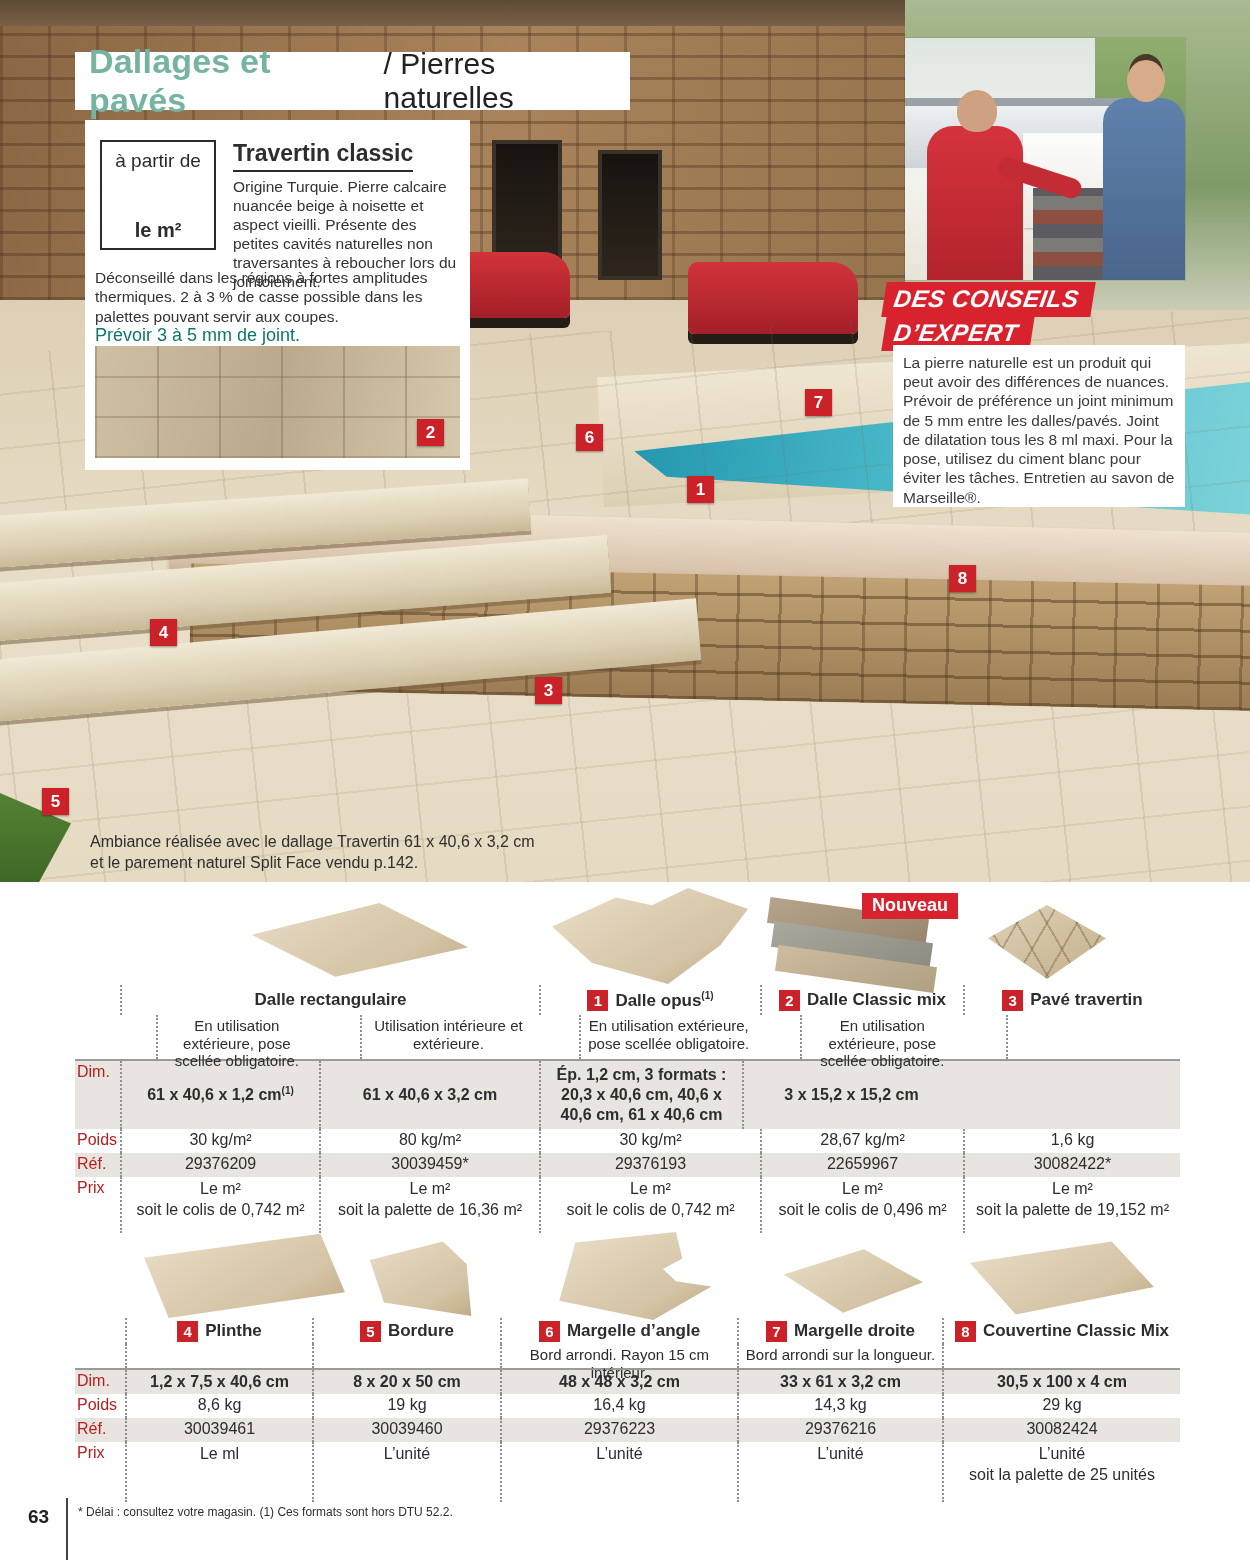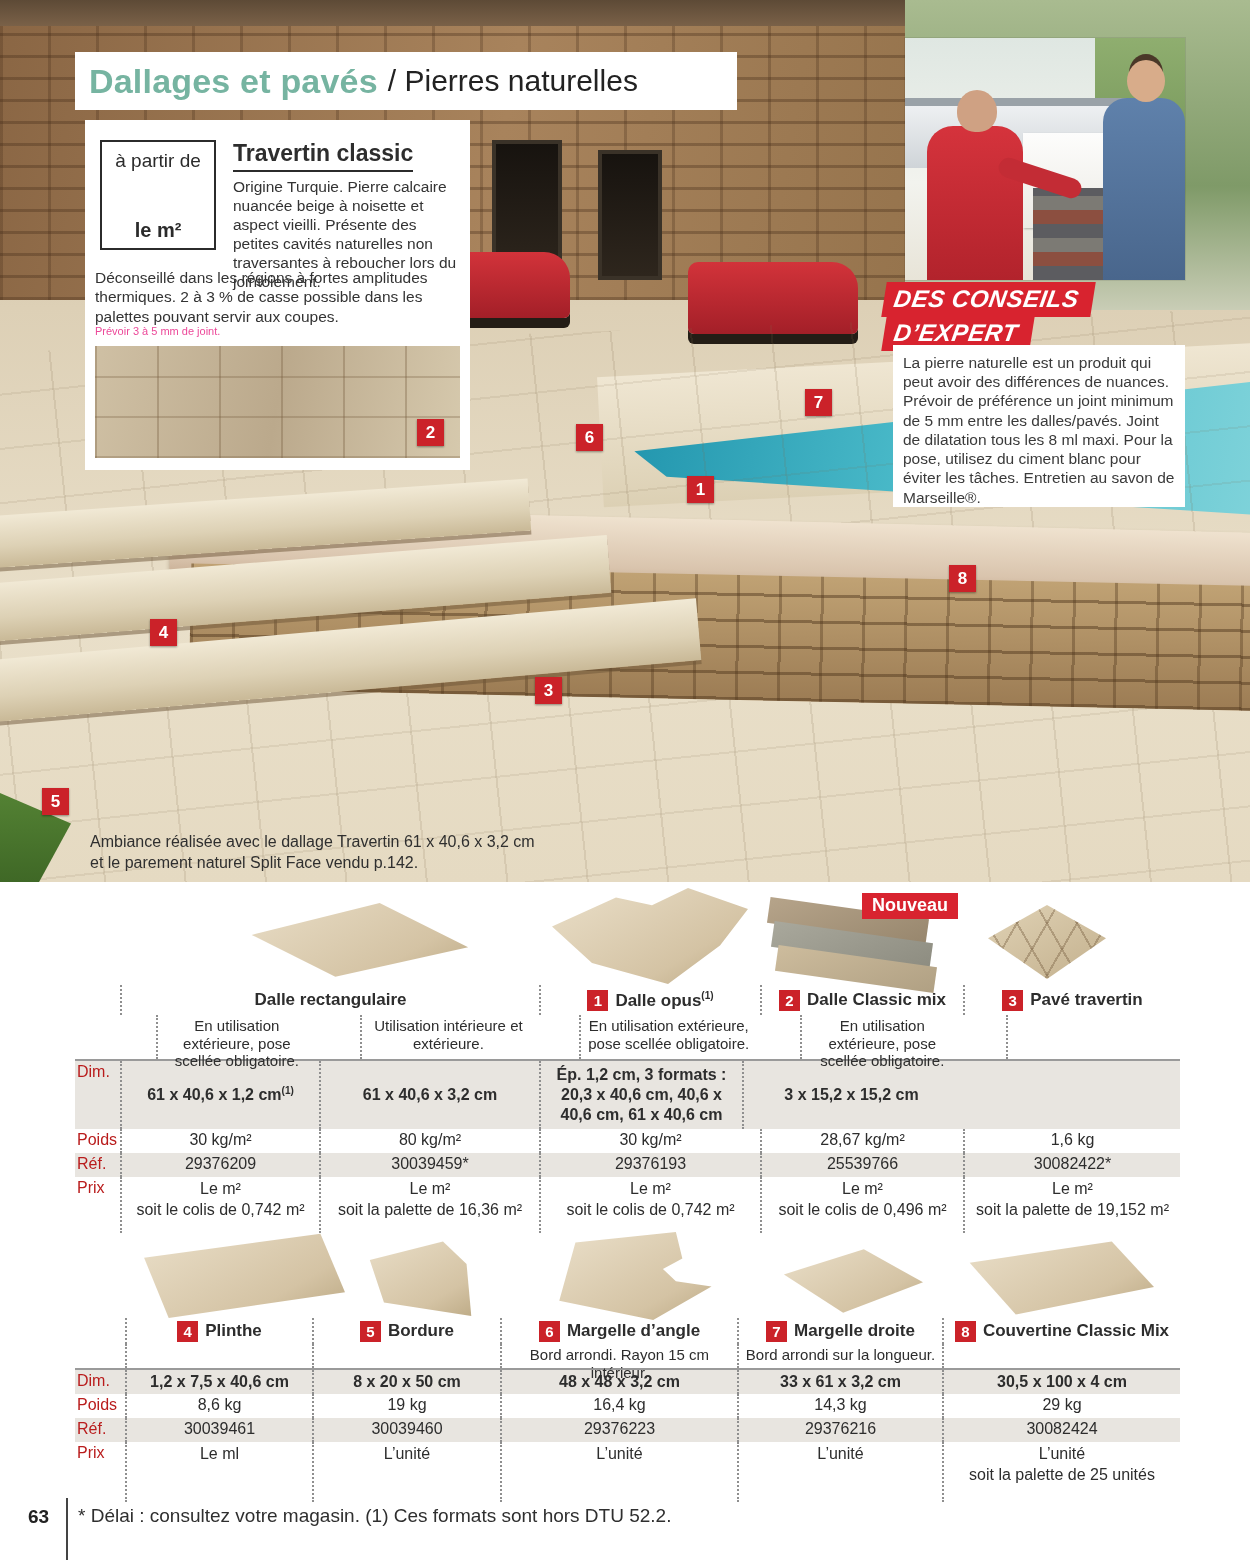--- a/index.html
+++ b/index.html
@@ -37,32 +37,32 @@
   .expphoto .pavers { position:absolute; left:128px; top:150px; width:110px; height:92px;
     background:repeating-linear-gradient(0deg,#5c5c60 0 14px,#8c4f40 14px 28px,#7c7a74 28px 42px),
                repeating-linear-gradient(90deg, rgba(255,255,255,.25) 0 2px, transparent 2px 20px); }
   .expphoto .man-red { position:absolute; left:22px; top:88px; width:96px; height:154px; background:linear-gradient(#d5333c,#b2232c); border-radius:26px 26px 0 0; }
   .expphoto .head1 { position:absolute; left:52px; top:52px; width:40px; height:42px; background:#cfa183; border-radius:50% 50% 45% 45%; }
   .expphoto .arm { position:absolute; left:92px; top:130px; width:86px; height:20px; background:#c32c35; border-radius:10px; transform:rotate(18deg); }
   .expphoto .man-blue { position:absolute; left:198px; top:60px; width:82px; height:182px; background:linear-gradient(#5f81ab,#49668c); border-radius:24px 24px 0 0; }
   .expphoto .head2 { position:absolute; left:222px; top:22px; width:38px; height:42px; background:#d8ac8a; border-radius:50%; box-shadow:0 -8px 0 -2px #4a3828; }
 
   
-  .titlebar { position:absolute; left:75px; top:52px; width:662px; height:58px; background:#fff; display:flex; align-items:center; padding-left:14px; }
+  .titlebar { position:absolute; left:75px; top:52px; width:555px; height:58px; background:#fff; display:flex; align-items:center; padding-left:14px; }
   .title-main { font-size:34px; font-weight:bold; color:#76b4a1; letter-spacing:.2px; }
   .title-sub { font-size:30px; color:#222; margin-left:10px; }
 
   .prodcard { position:absolute; left:85px; top:120px; width:385px; height:350px; background:#fff; }
   .pricebox { position:absolute; left:15px; top:20px; width:116px; height:110px; border:2px solid #2b2b2b; display:flex; flex-direction:column; justify-content:space-between; align-items:center; padding:8px 2px 6px; }
   .pricebox .from { font-size:19px; color:#2b2b2b; }
   .pricebox .unit { font-size:20px; font-weight:bold; color:#2b2b2b; }
   .prodname { position:absolute; left:148px; top:20px; font-size:23px; font-weight:bold; border-bottom:2px solid #2b2b2b; padding-bottom:3px; }
   .proddesc { position:absolute; left:148px; top:58px; width:228px; font-size:15.5px; line-height:1.22; color:#333; }
   .prodwarn { position:absolute; left:10px; top:148px; width:372px; font-size:15.5px; line-height:1.25; color:#333; }
-  .prodwarn2 { position:absolute; left:10px; top:205px; width:372px; font-size:11px; color:#ec4899; }
+  .prodwarn2 { position:absolute; left:10px; top:205px; width:372px; font-size:18px; color:#0f766e; }
   .prodphoto { position:absolute; left:10px; top:226px; width:365px; height:112px;
     background:repeating-linear-gradient(90deg, rgba(120,95,65,.35) 0 2px, transparent 2px 62px),
                repeating-linear-gradient(0deg, rgba(120,95,65,.3) 0 2px, transparent 2px 40px),
                linear-gradient(100deg,#cfc0a4,#bba98c 50%,#d6c9ad); }
 
   .expbanner { position:absolute; background:#d8232f; color:#fff; font-weight:bold; font-style:italic; font-size:24px; padding:3px 14px 4px 10px; transform:skewX(-9deg); letter-spacing:.5px; }
   .expbox { position:absolute; left:893px; top:345px; width:292px; height:162px; background:#fff; padding:8px 6px 6px 10px; }
   .expbox .txt { font-size:15.5px; line-height:1.24; color:#3a3a3a; }
 
   .caption { position:absolute; left:90px; top:832px; font-size:16px; line-height:1.3; color:#2f2f2f; }
@@ -85,21 +85,21 @@
   
   .t1c0{width:45px;} .t1c1{width:199px;} .t1c2{width:220px;} .t1c3{width:221px;} .t1c4{width:203px;} .t1c5{width:217px;} .t1g{width:419px;}
   
   .t2c0{width:50px;} .t2c1{width:187px;} .t2c2{width:188px;} .t2c3{width:237px;} .t2c4{width:205px;} .t2c5{width:238px;}
 
   
   .thumb { position:absolute; }
   .slab { background:linear-gradient(150deg,#eadfc9,#d4c3a4 70%,#bba883); }
   .badge-new { position:absolute; left:862px; top:893px; background:#d8232f; color:#fff; font-weight:bold; font-size:18px; padding:2px 10px 3px; }
 
-  .footnote { position:absolute; left:78px; top:1505px; font-size:19px; color:#2f2f2f; }
+  .footnote { position:absolute; left:78px; top:1505px; font-size:12px; color:#2f2f2f; }
   .pagenum { position:absolute; left:28px; top:1506px; font-size:19px; font-weight:bold; color:#222; }
   .pagerule { position:absolute; left:66px; top:1498px; width:2px; height:62px; background:#444; }
   sup { font-size:10px; }
 </style>
 </head>
 <body>
 
 <div id="page">
 
   <div id="scene">
@@ -223,21 +223,21 @@
       <div class="cell t1c2 dot">80 kg/m²</div>
       <div class="cell t1c3 dot">30 kg/m²</div>
       <div class="cell t1c4 dot">28,67 kg/m²</div>
       <div class="cell t1c5 dot">1,6 kg</div>
     </div>
     <div class="trow gray" style="height:24px;">
       <div class="cell t1c0 lab">Réf.</div>
       <div class="cell t1c1 dot">29376209</div>
       <div class="cell t1c2 dot">30039459*</div>
       <div class="cell t1c3 dot">29376193</div>
-      <div class="cell t1c4 dot">25539766</div>
+      <div class="cell t1c4 dot">22659967</div>
       <div class="cell t1c5 dot">30082422*</div>
     </div>
     <div class="trow" style="height:56px;">
       <div class="cell t1c0 lab">Prix</div>
       <div class="cell t1c1 dot prixcell">
           <div>Le m²</div>
           <div>soit le colis de 0,742 m²</div>
         </div>
       <div class="cell t1c2 dot prixcell">
           <div>Le m²</div>

